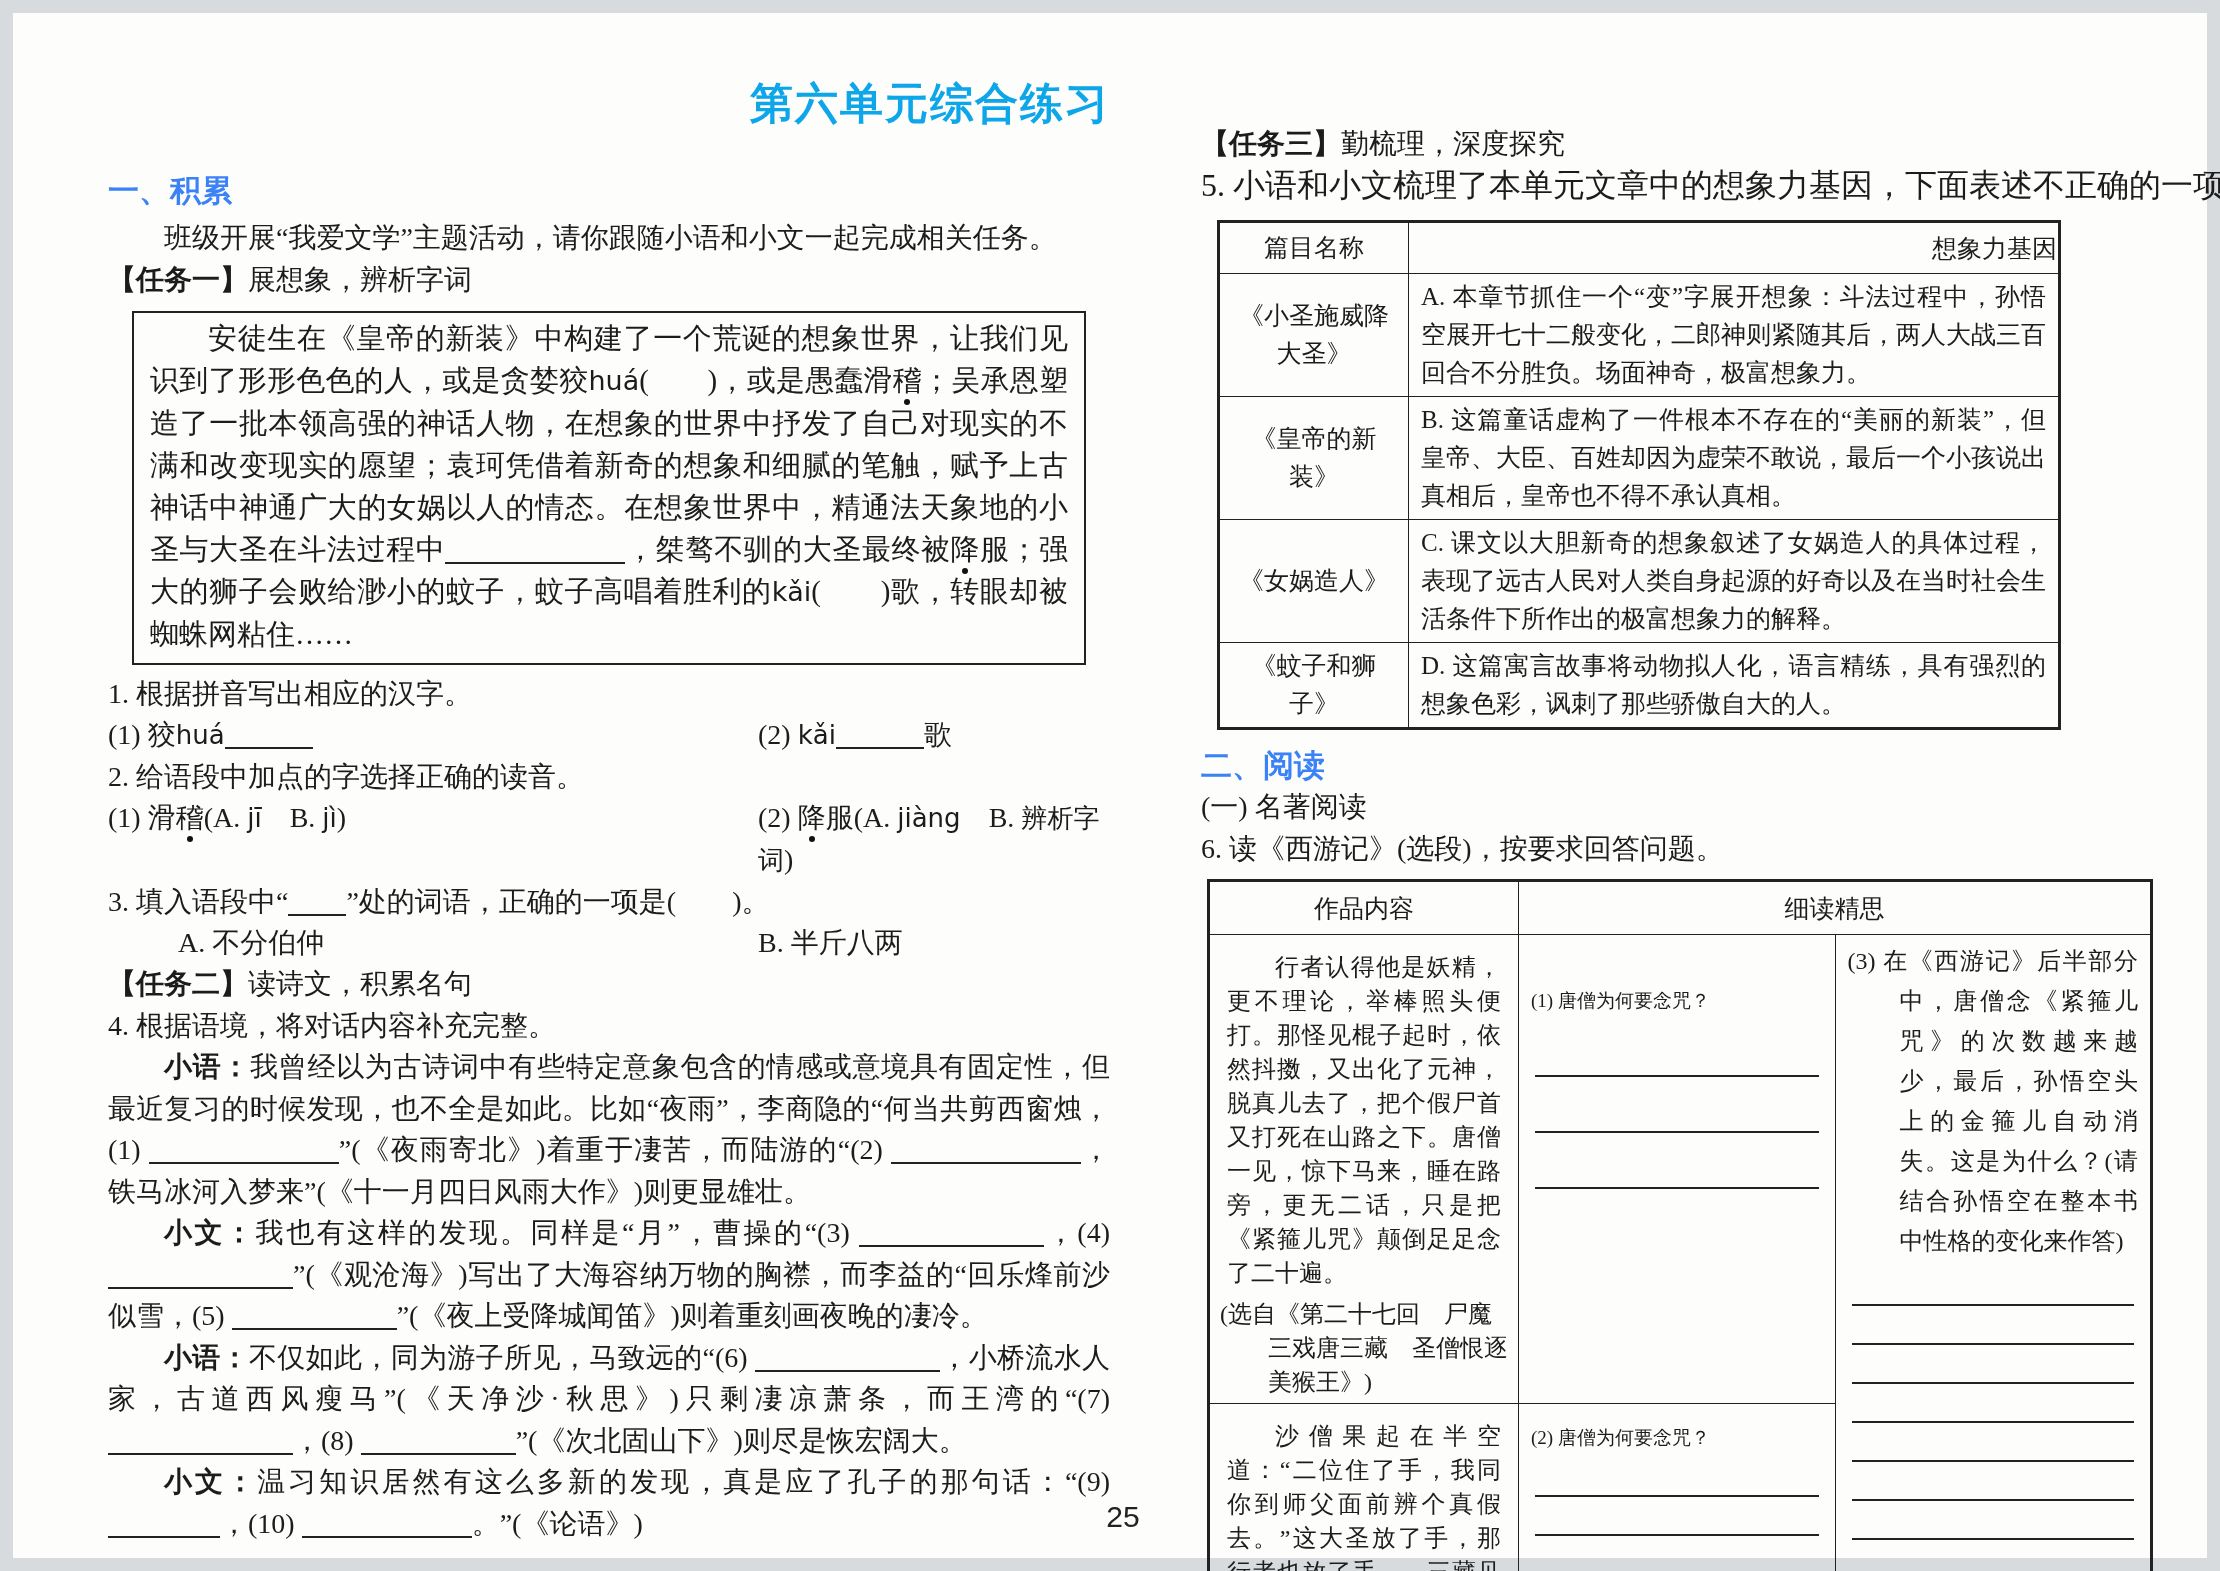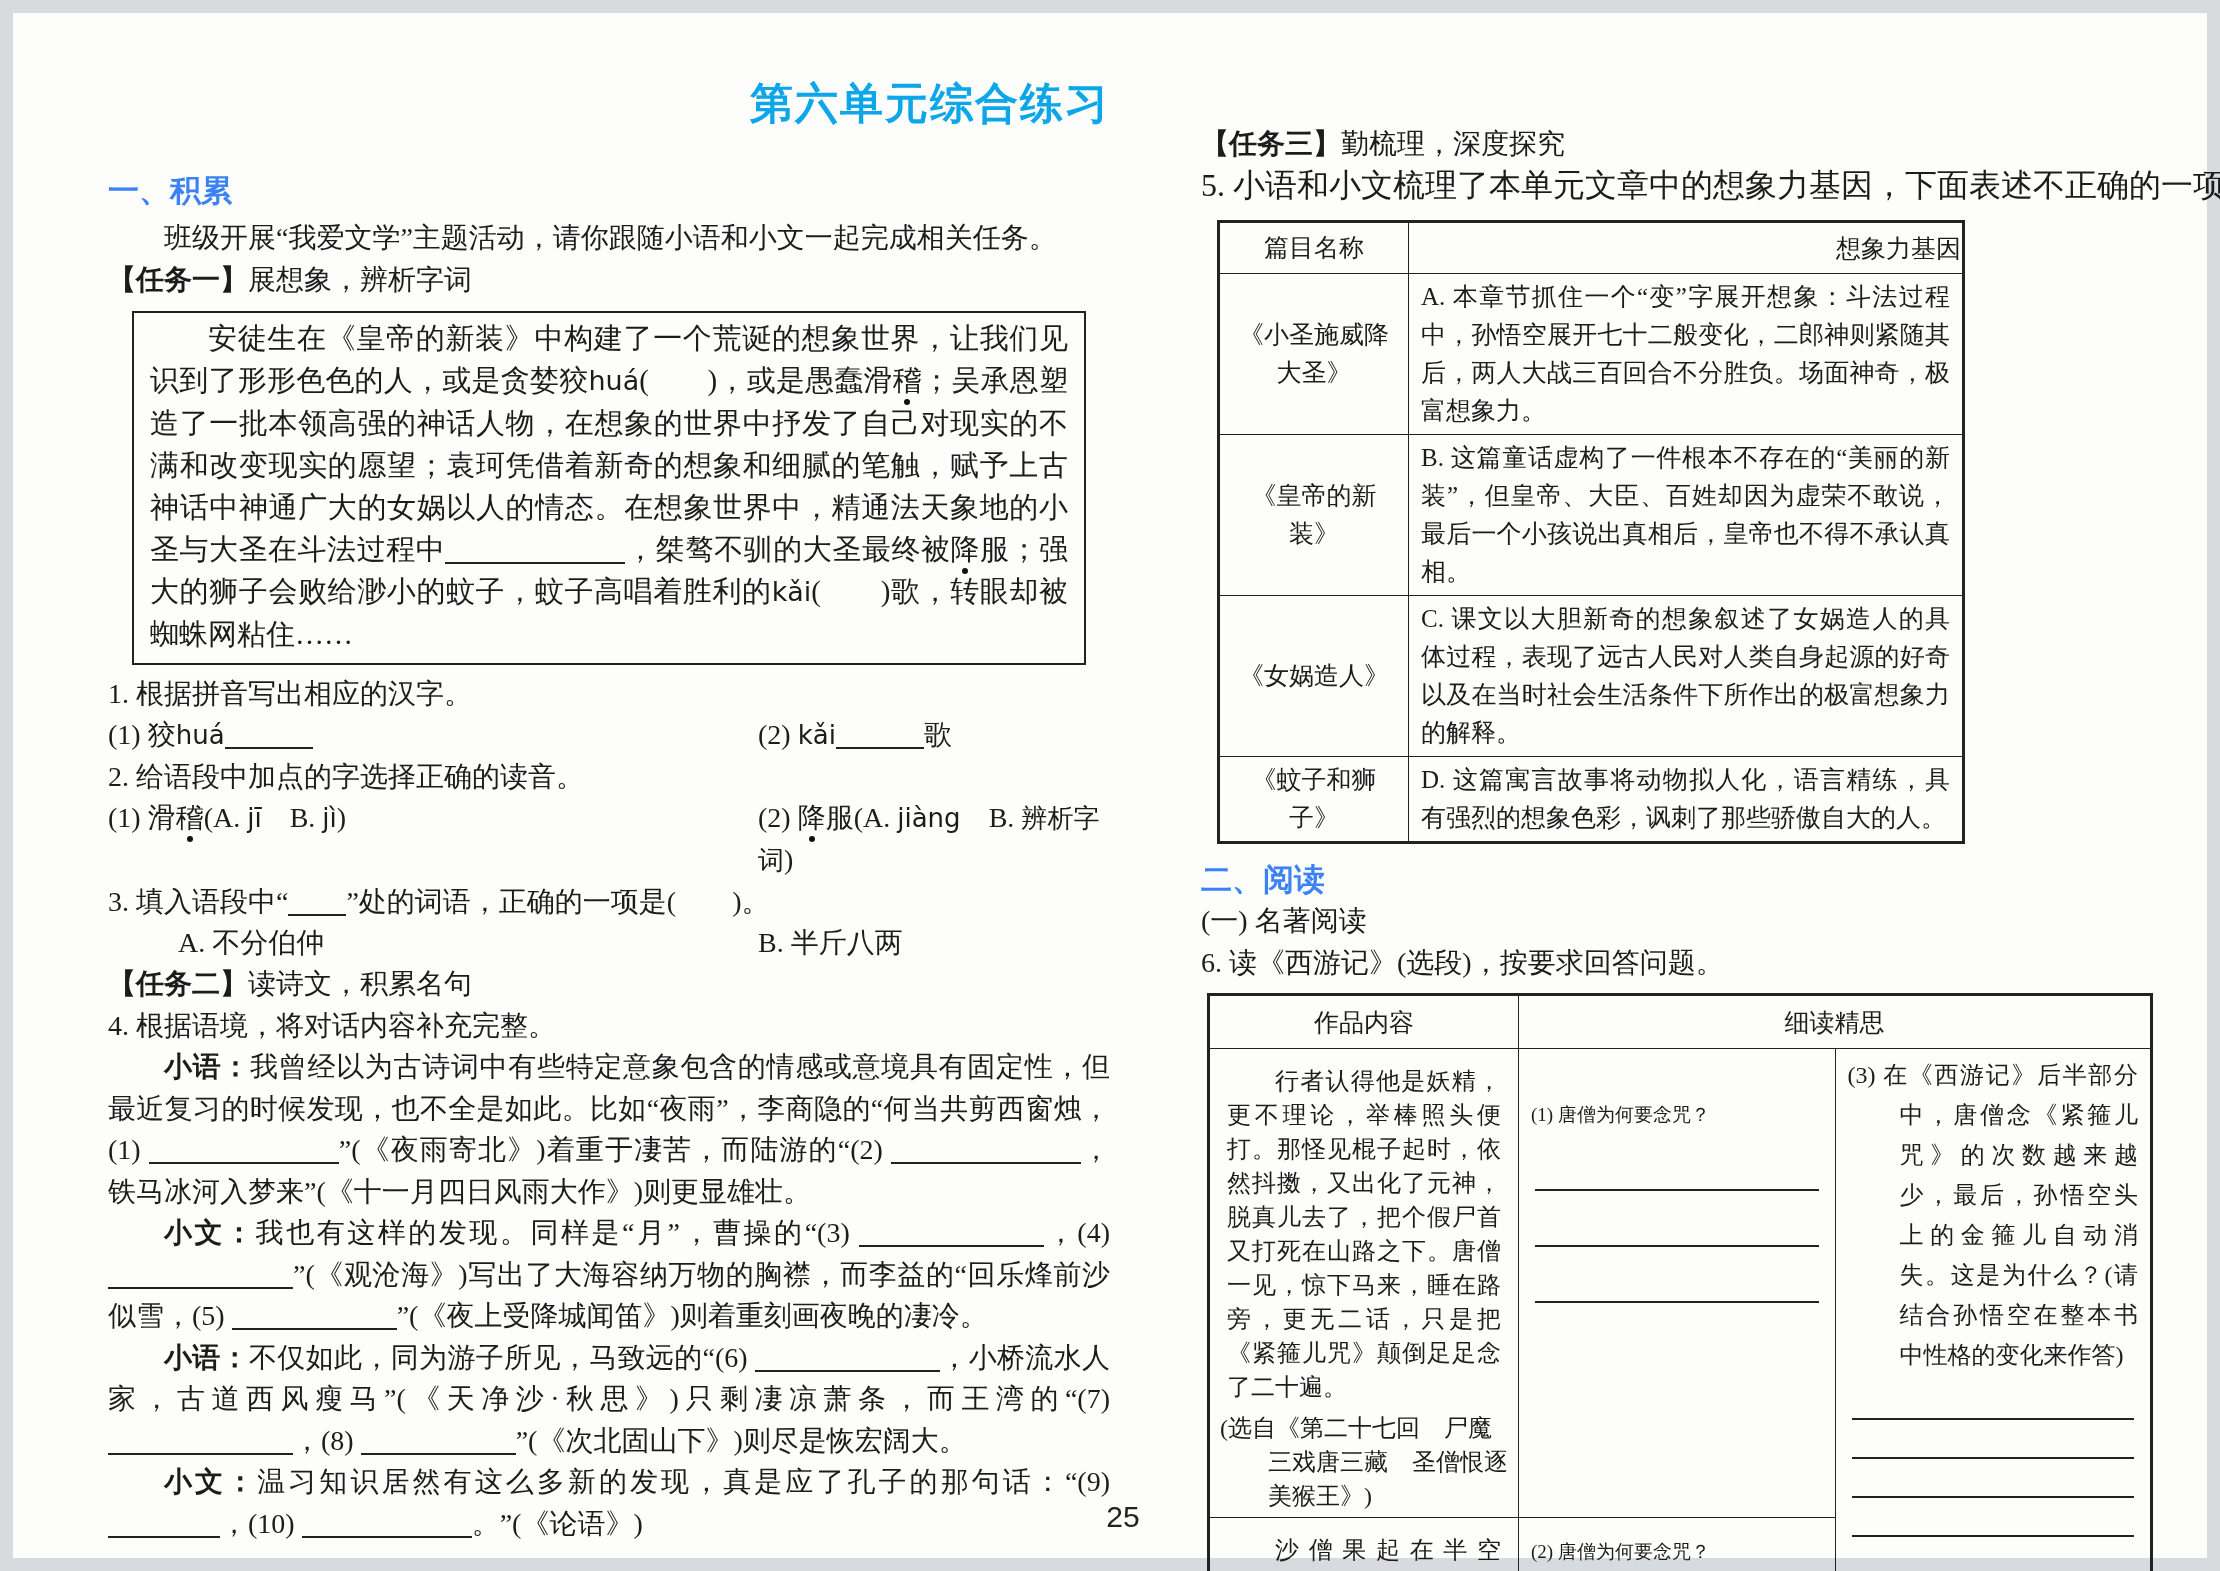--- a/index.html
+++ b/index.html
@@ -38,21 +38,21 @@
   }
   .qstem{font-size:28px;line-height:41px;}
   .qrow{display:flex;font-size:28px;line-height:41px;}
   .qrow .i1{width:650px;}
   .qrow .i2{flex:1;}
   .optrow{display:flex;font-size:28px;line-height:41px;padding-left:70px;}
   .optrow .oA{width:580px;}
   .dlg{font-size:28px;line-height:41.5px;text-align:justify;text-indent:2em;}
 
   table{border-collapse:collapse;}
-  .t1{margin:14px 0 0 16px;width:748px;border:3px solid #222;font-size:25px;}
+  .t1{margin:14px 0 0 16px;width:844px;border:3px solid #222;font-size:25px;}
   .t1 td{border:1.5px solid #222;}
   .t1 .hcell{text-align:right;height:46px;}
   .t1 .name{width:168px;text-align:center;padding:2px 10px;line-height:38px;}
   .t1 .desc{padding:4px 12px;line-height:38px;text-align:justify;}
 
   .t2{margin:10px 0 0 6px;width:946px;border:3px solid #222;font-size:24px;table-layout:fixed;}
   .t2 td{border:1.5px solid #222;vertical-align:top;}
   .t2 .hcell{text-align:center;height:50px;vertical-align:middle;font-size:25px;}
   .c1{width:306px;}.c2{width:345px;}.c3{width:295px;}
   .excerpt{padding:8px 10px 4px 10px;}

